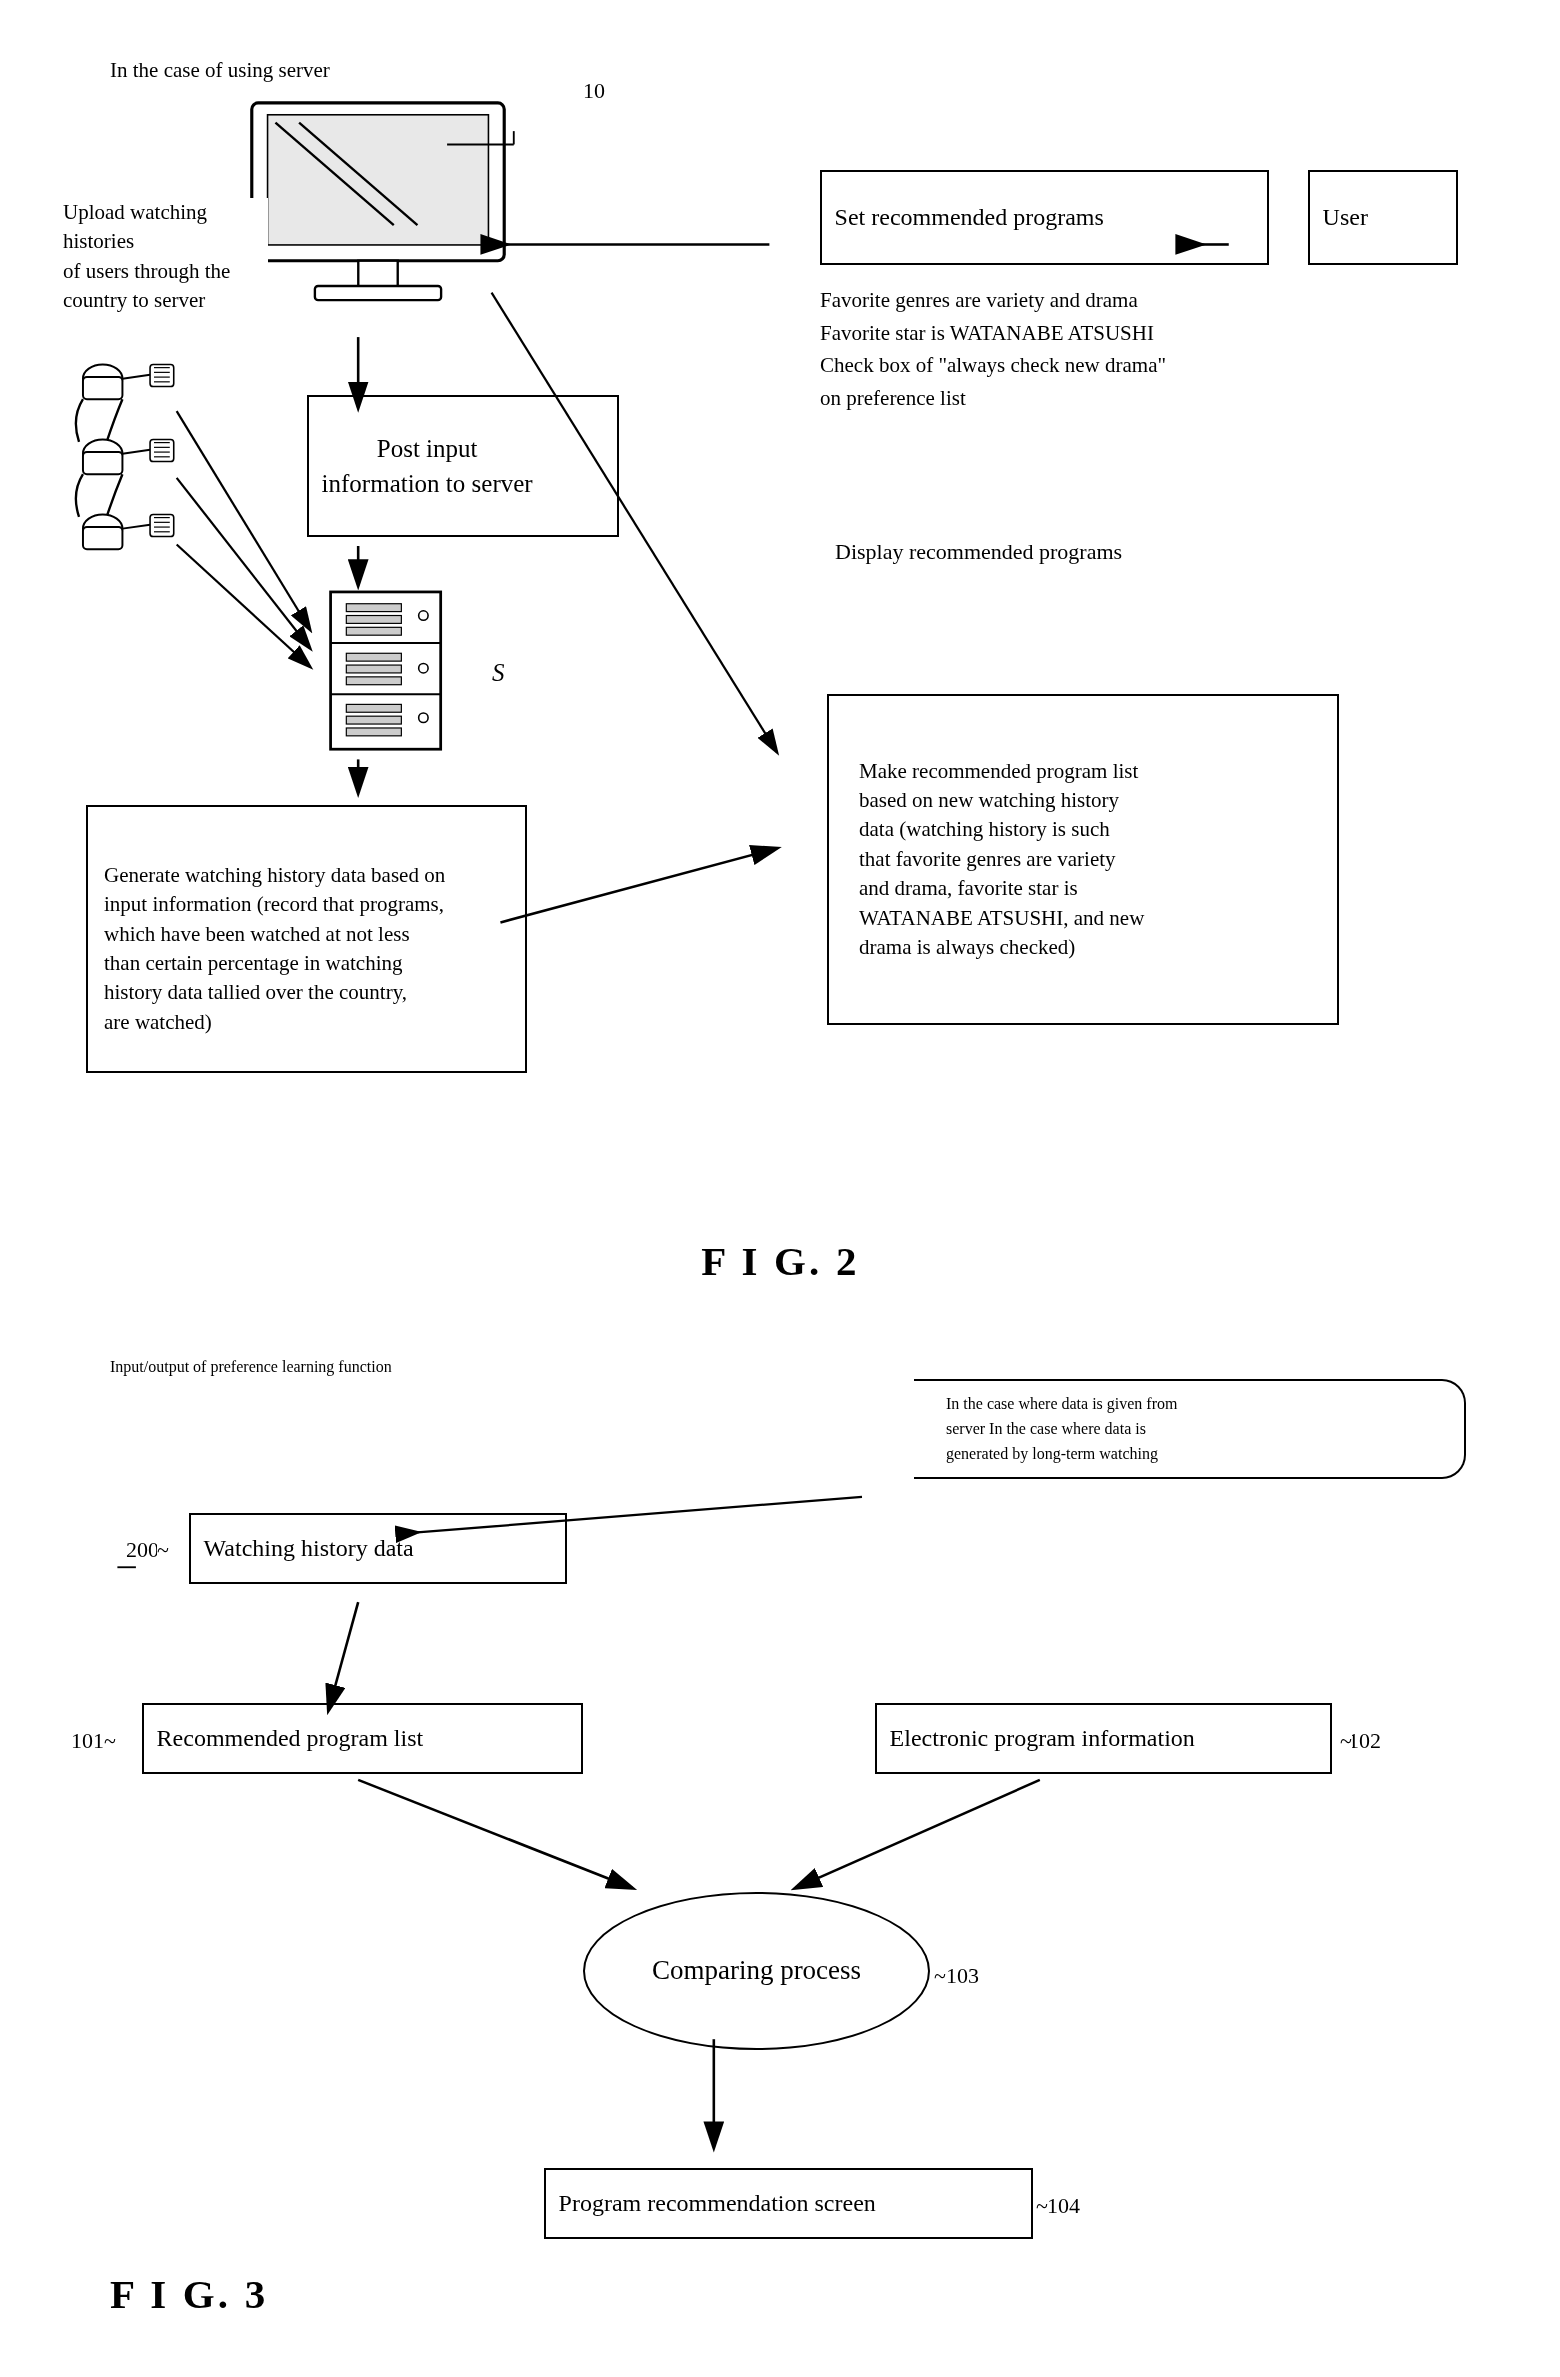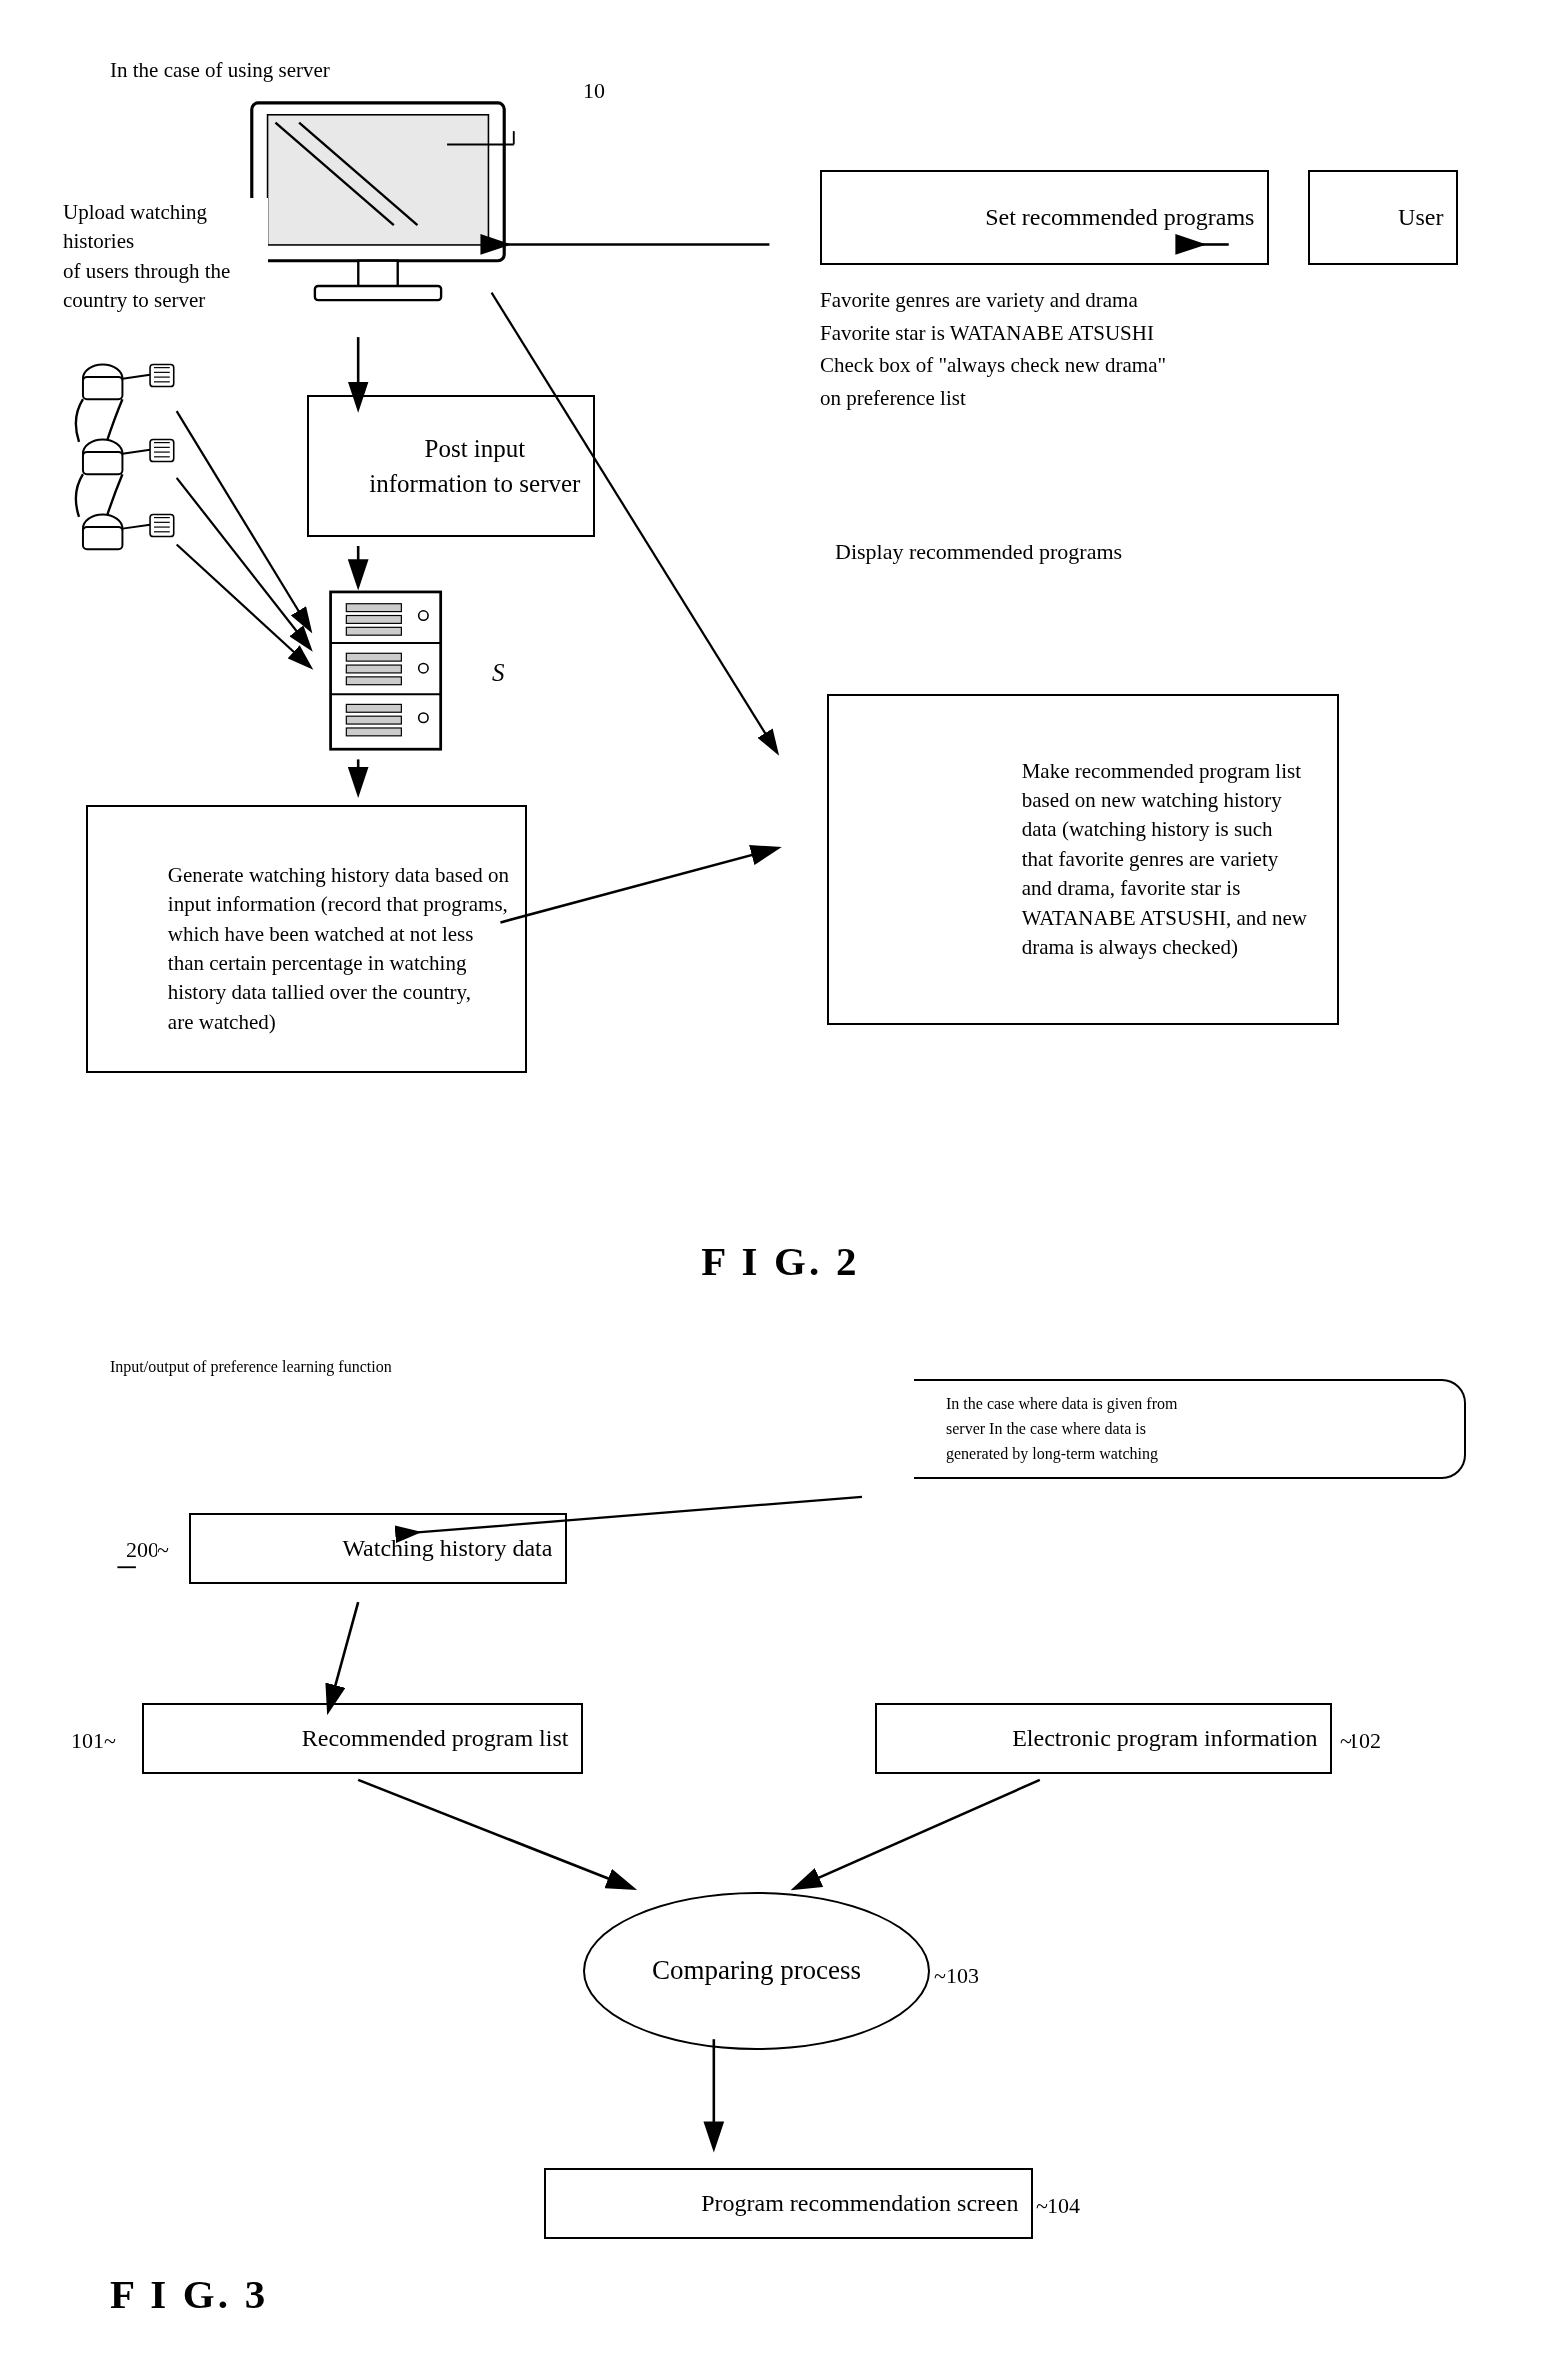--- a/index.html
+++ b/index.html
@@ -53,21 +53,21 @@
       bottom: 47px;
     }
 
     
     .diagram-box {
       position: absolute;
       border: 2.4px solid #000;
       background: #fff;
       display: flex;
       align-items: center;
-      justify-content: flex-end;
+      justify-content: flex-start;
       text-align: center;
       font-size: 22px;
       line-height: 1.4;
       padding: 9.5px 12.6px;
     }
 
     .diagram-ellipse {
       position: absolute;
       border: 2.4px solid #000;
       background: #fff;
@@ -182,21 +182,21 @@
           <line x1="65" y1="30" x2="100" y2="25" stroke="black" stroke-width="2.5"></line>
           <rect x="100" y="12" width="30" height="28" rx="4" fill="white" stroke="black" stroke-width="2"></rect>
           <line x1="105" y1="16" x2="125" y2="16" stroke="black" stroke-width="1.5"></line>
           <line x1="105" y1="22" x2="125" y2="22" stroke="black" stroke-width="1.5"></line>
           <line x1="105" y1="28" x2="125" y2="28" stroke="black" stroke-width="1.5"></line>
           <line x1="105" y1="34" x2="125" y2="34" stroke="black" stroke-width="1.5"></line>
         </g>
       </svg>
     </div>
 
-    <div class="diagram-box" style="left:260px; top:347px; width:288px; height:142px; font-size:25px;">
+    <div class="diagram-box" style="left:260px; top:347px; width:312px; height:142px; font-size:25px;">
       <span style="white-space:pre-line;">Post input
 information to server</span>
     </div>
 
     <div class="server-icon" style="left:260px; top:536px;">
       <svg width="173" height="181" viewBox="0 0 220 230">
 
         <rect x="30" y="10" width="140" height="200" fill="white" stroke="black" stroke-width="3.5"></rect>
 
         <line x1="30" y1="75" x2="170" y2="75" stroke="black" stroke-width="2.5"></line>

